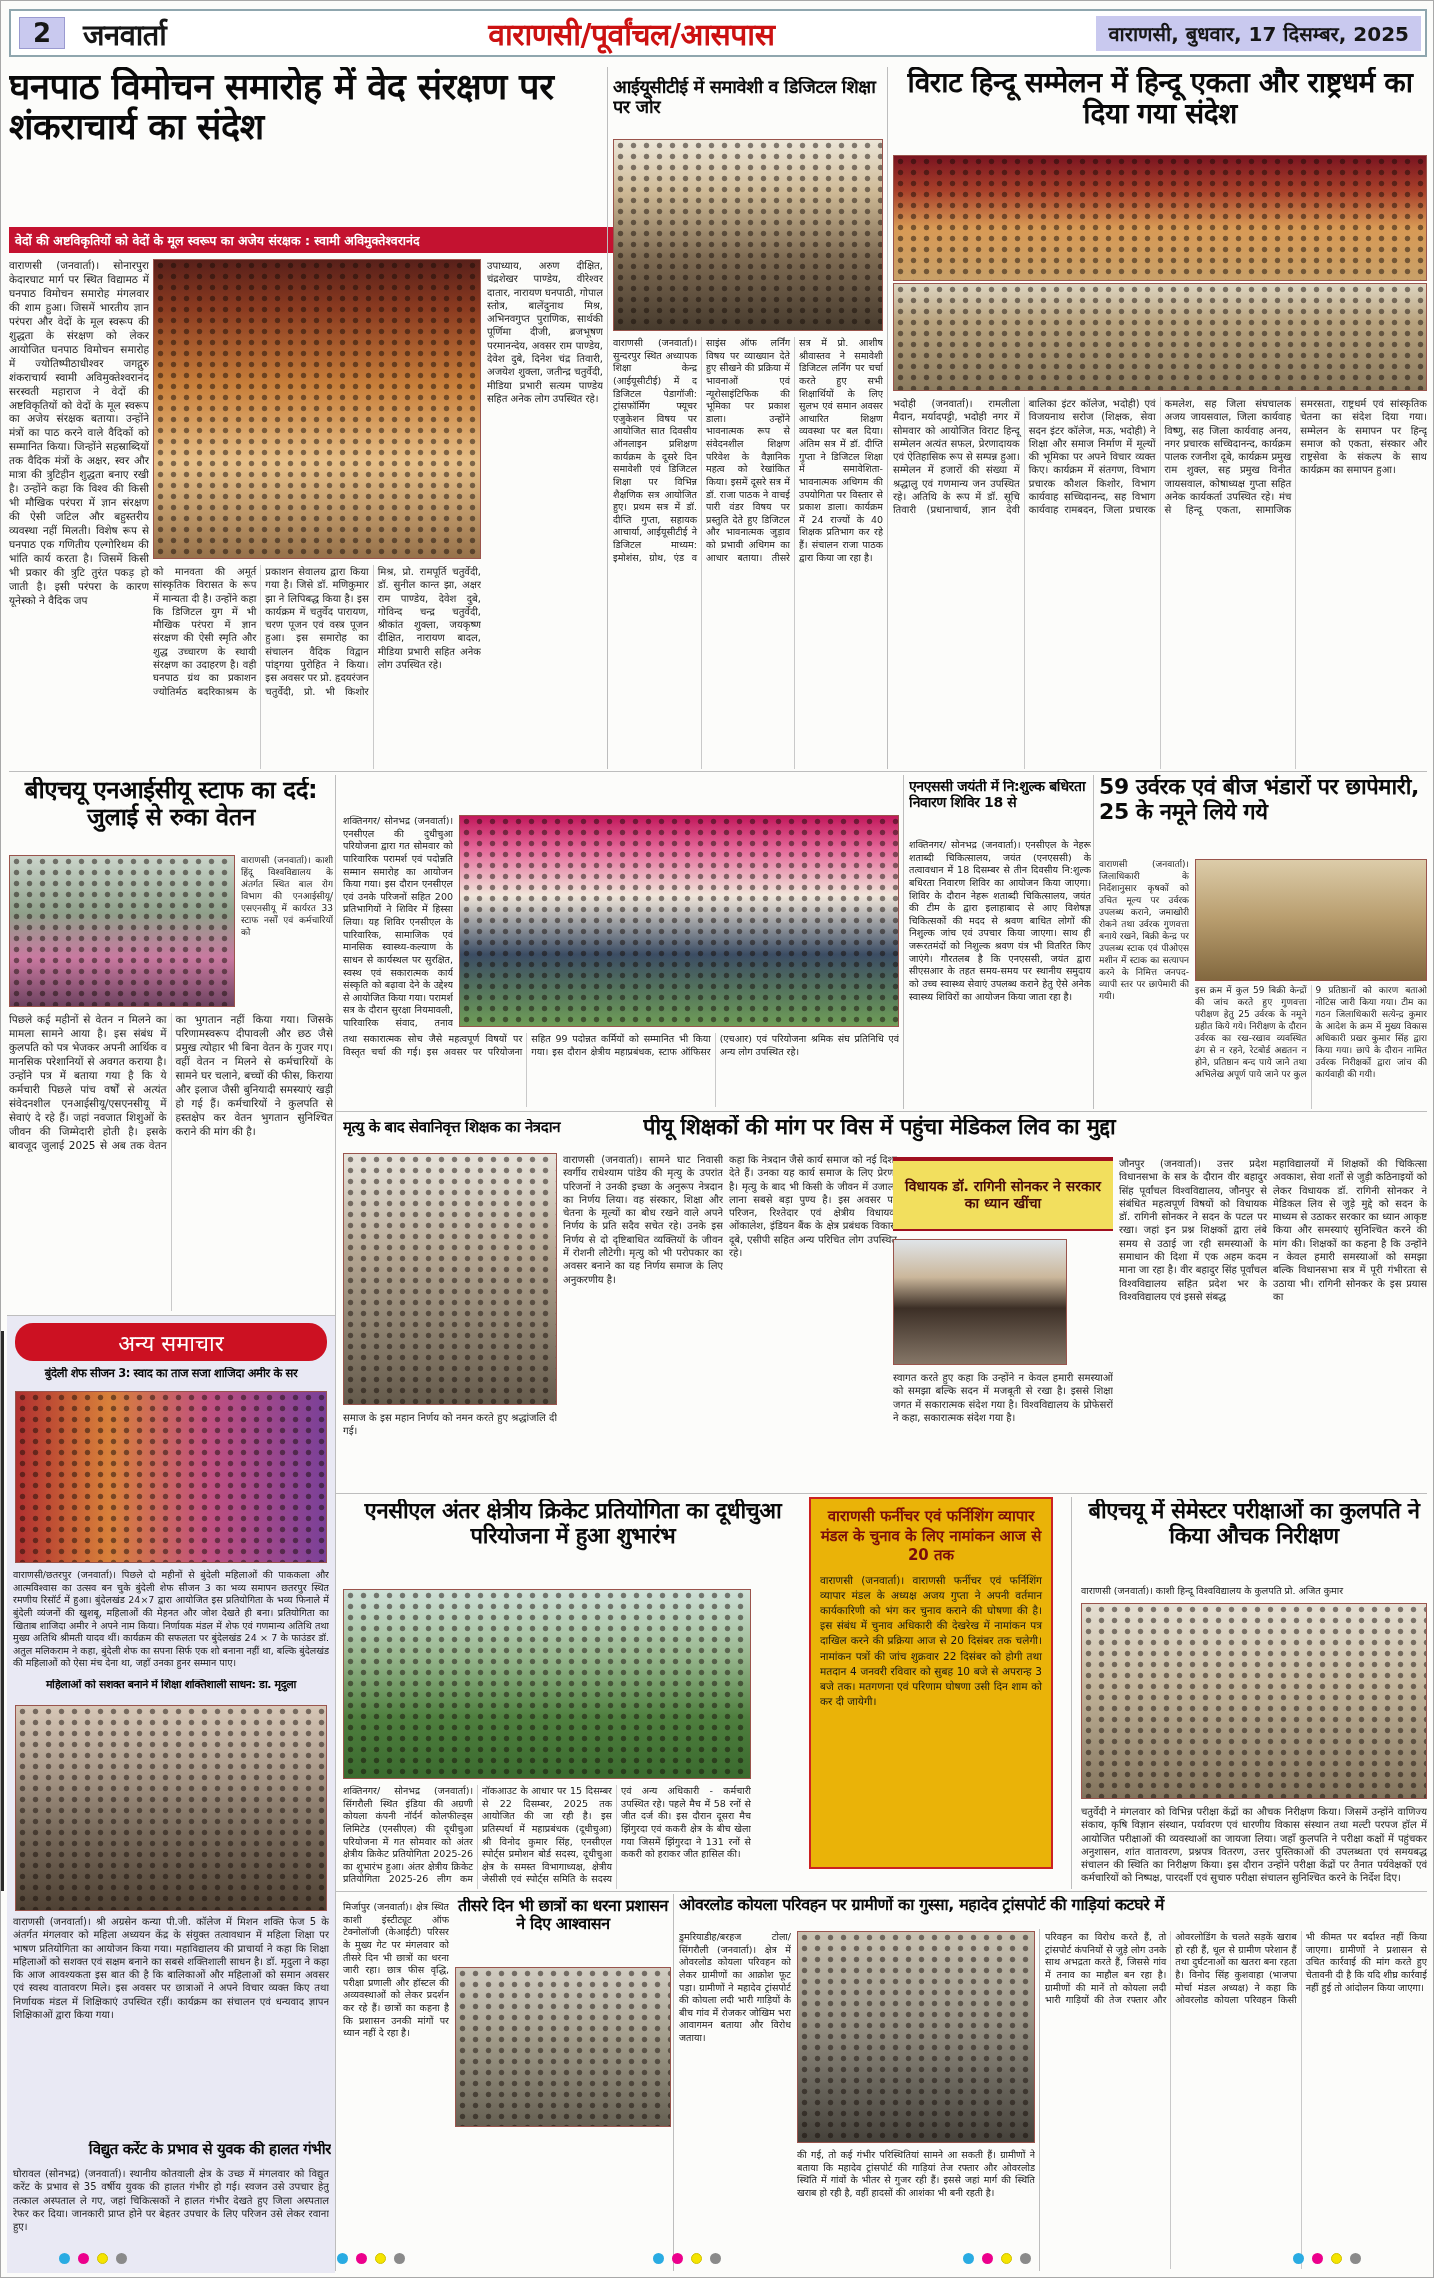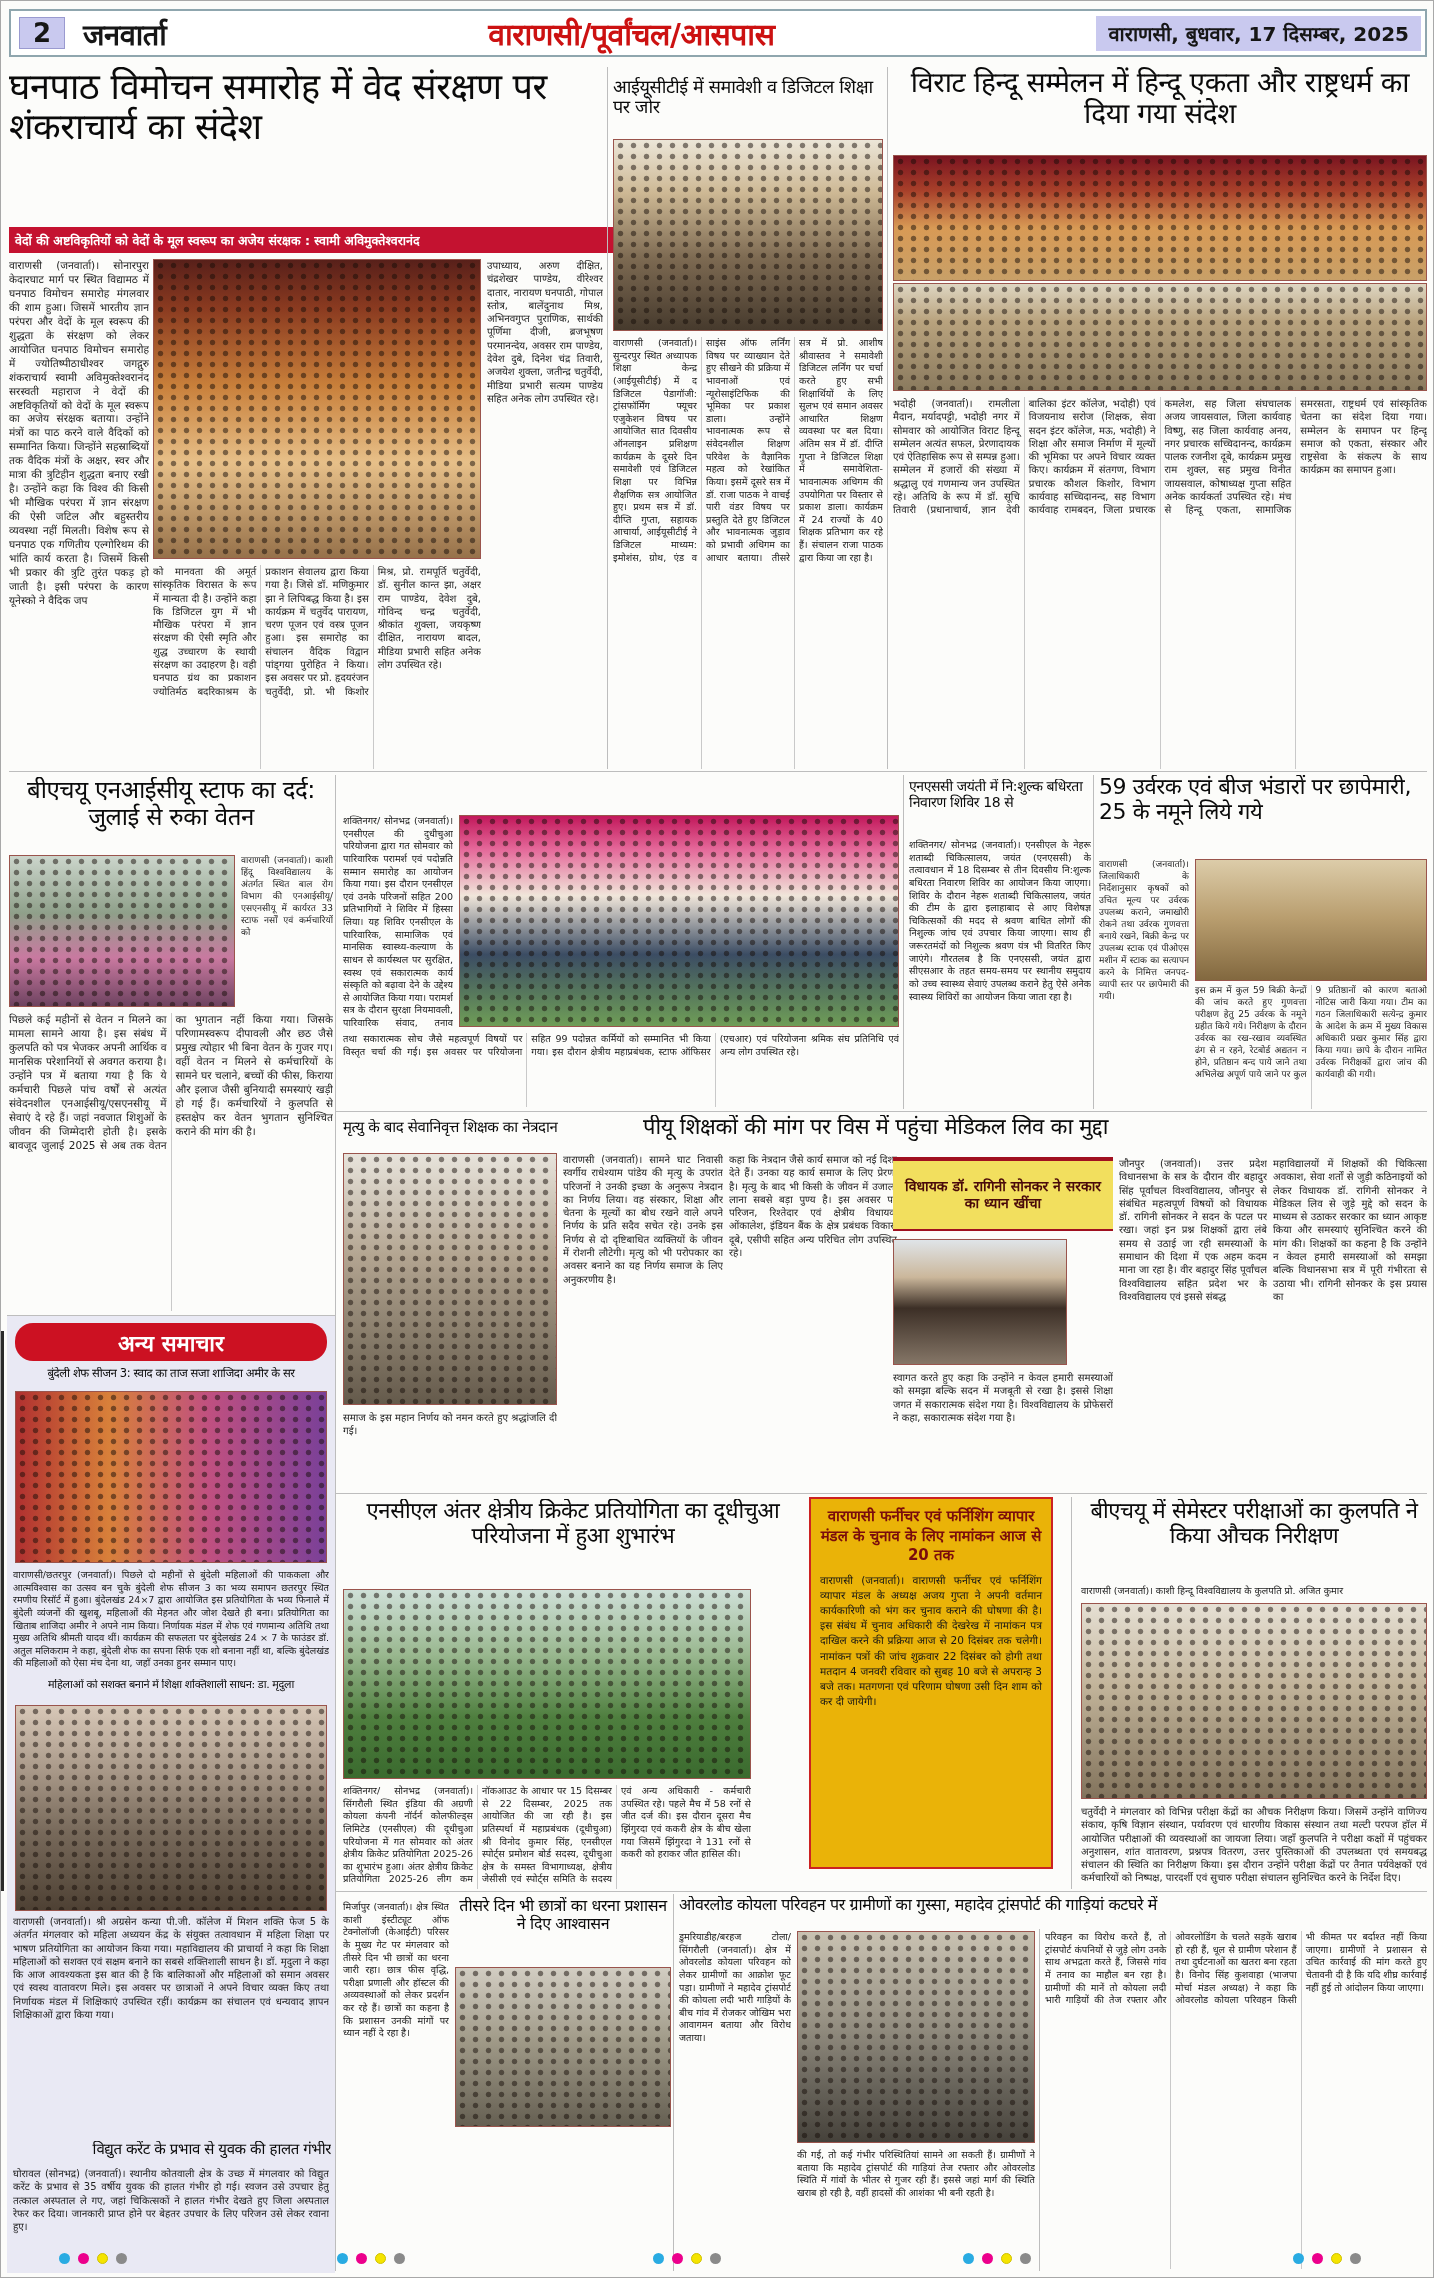--- a/index.html
+++ b/index.html
@@ -1,33 +1,33 @@
 <!DOCTYPE html>
 <html lang="hi"><head>
 <meta charset="utf-8">
 <style>
   *{margin:0;padding:0;box-sizing:border-box}
   body{background:#d8d8d8;font-family:"DejaVu Sans",sans-serif}
   .page{position:relative;width:1434px;height:2278px;background:#fcfcfa;border:1px solid #a8a8a8;margin:0 auto;overflow:hidden;color:#161616}
   .abs{position:absolute}
-  .hl{position:absolute;font-weight:normal;color:#0a0a0a;letter-spacing:-.4px;line-height:1.12;overflow:hidden}
+  .hl{position:absolute;font-weight:bold;color:#0a0a0a;letter-spacing:-.4px;line-height:1.12;overflow:hidden}
   .bt{position:absolute;text-align:justify;line-height:1.33;color:#1d1d1d;overflow:hidden}
   .nowrap{white-space:nowrap}
   .c2{column-count:2;column-gap:9px;column-rule:1px solid #c9c9c9}
   .c3{column-count:3;column-gap:9px;column-rule:1px solid #c9c9c9}
   .c4{column-count:4;column-gap:9px;column-rule:1px solid #c9c9c9}
   .ph{position:absolute;border:1px solid #9a544c;overflow:hidden}
   .heads::after{content:"";position:absolute;inset:0;background-image:radial-gradient(circle,rgba(22,13,8,.5) 2.2px,transparent 3.2px);background-size:13px 11px}
   .mast{position:absolute;left:8px;top:8px;width:1418px;height:48px;border:2px solid #8fa6ae;background:#fff;display:flex;align-items:center}
   .numbox{background:#c9c9ef;border:1px solid #9a9ad0;font-weight:bold;font-size:26px;padding:0 13px;margin-left:8px}
   .mastname{font-size:29px;font-weight:bold;margin-left:18px;letter-spacing:-.5px}
   .mastsec{flex:1;text-align:center;font-size:30px;font-weight:bold;color:#cc1111;letter-spacing:-.5px}
   .mastdate{background:#c9c9ef;font-size:20px;font-weight:bold;padding:4px 12px;margin-right:4px;white-space:nowrap}
   .redband{position:absolute;background:#c41230;color:#fff;font-weight:bold;display:flex;align-items:center;padding:0 6px;overflow:hidden}
-  .rlabel{position:absolute;background:#cc1122;color:#fff;font-weight:bold;border-radius:18px;display:flex;align-items:center;justify-content:center}
+  .rlabel{position:absolute;background:#cc1122;color:#fff;font-weight:normal;border-radius:18px;display:flex;align-items:center;justify-content:center}
   .yellowbox{position:absolute;background:#f2df5e;border-top:4px solid #a01020;border-bottom:2px solid #a01020;color:#4a0a0a;font-weight:bold;text-align:center;display:flex;align-items:center;justify-content:center;line-height:1.25;padding:2px 5px}
   .greenbox{position:absolute;background:#eab308;border:2px solid #cc2222;padding:8px 9px;overflow:hidden}
   .greenbox .gh{font-weight:bold;color:#7a0c0c;text-align:center;font-size:15px;line-height:1.3;margin-bottom:7px}
   .greenbox .gb{font-size:10.5px;line-height:1.45;text-align:justify;color:#151515}
   .vr{position:absolute;width:1px;background:#bdbdbd}
   .hr{position:absolute;height:1px;background:#bdbdbd}
   .leftbg{position:absolute;background:#e9e9f4;border-top:1px solid #bdbdbd}
   .redpart{color:#cc1111}
   .dotrow{position:absolute;display:flex;gap:8px;align-items:center}
   .dot{width:11px;height:11px;border-radius:50%;display:inline-block}

